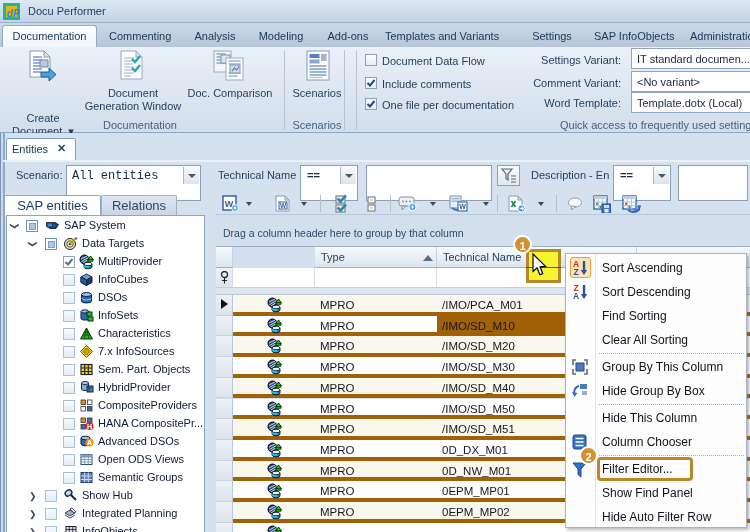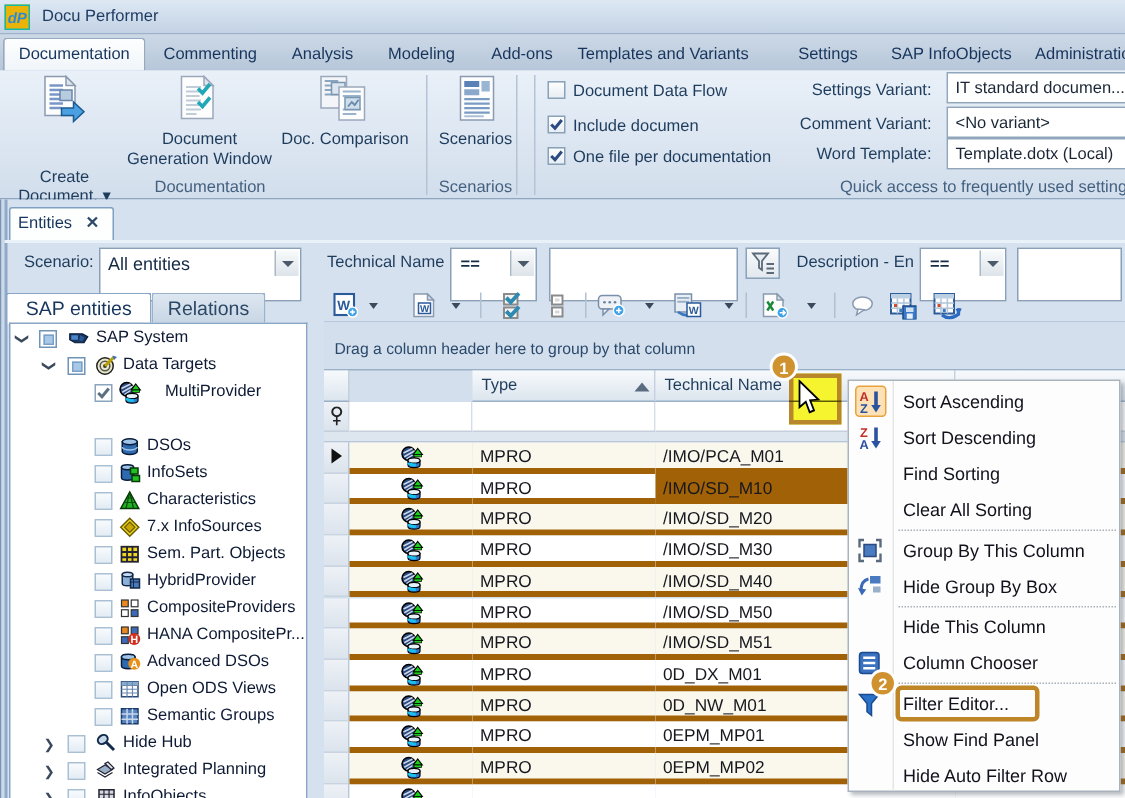--- a/index.html
+++ b/index.html
@@ -1,35 +1,35 @@
 <!DOCTYPE html>
 <html><head><meta charset="utf-8">
 <style>
 *{margin:0;padding:0;box-sizing:border-box;}
 html,body{width:750px;height:532px;overflow:hidden;}
 body{font-family:"Liberation Sans",sans-serif;position:relative;background:#d4e0ee;}
 .abs{position:absolute;}
 #titlebar{left:0;top:0;width:750px;height:23px;background:linear-gradient(#dde8f4,#c3d2e4);border-bottom:1px solid #9db2c9;}
-#logo{left:3px;top:3px;width:17px;height:17px;background:#eab308;border:1px solid #14b8a6;}
+#logo{left:3px;top:3px;width:17px;height:17px;background:#eab308;border:3px solid #14b8a6;}
 #ttext{left:28px;top:5px;font-size:11px;color:#1e3c64;}
 #tabrow{left:0;top:23px;width:750px;height:24px;background:linear-gradient(#ccd8e6,#b6c7d9);}
 .rtab{position:absolute;top:30px;height:17px;font-size:11px;color:#17355c;text-align:center;white-space:nowrap;}
 #atab{left:2px;top:25px;width:95px;height:22px;background:linear-gradient(#fdfefe,#f0f5fa);border:1px solid #96a9bf;border-bottom:none;border-radius:3px 3px 0 0;color:#17355c;font-size:11px;text-align:center;line-height:21px;}
 #ribbon{left:0;top:47px;width:750px;height:86px;background:linear-gradient(#e9f0f8,#d2deec);border-bottom:1px solid #8ea6c0;}
 .vsep{position:absolute;top:50px;height:80px;width:1px;background:#b4c4d6;}
 .bigbtn{position:absolute;font-size:11px;color:#1e3c5c;text-align:center;line-height:13px;white-space:nowrap;}
 .glabel{position:absolute;top:119px;font-size:11px;color:#44617f;text-align:center;white-space:nowrap;}
 .cbrow{position:absolute;font-size:11px;color:#1e3c5c;white-space:nowrap;}
 .cbox{position:absolute;width:12px;height:12px;border:1px solid #8aa2b8;background:linear-gradient(#fdfdfd,#e8eef4);}
 .rlabel{position:absolute;font-size:11px;color:#1e3c5c;text-align:right;width:95px;white-space:nowrap;}
 .rfield{position:absolute;left:631px;width:125px;height:21px;background:#fff;border:1px solid #90a6bc;font-size:11px;color:#1a2636;padding:4px 0 0 5px;white-space:nowrap;overflow:hidden;}
 #entbar{left:0;top:133px;width:750px;height:27px;background:#d5e1ef;}
 #enttab{left:6px;top:138px;width:70px;height:22px;background:#fdfefe;border:1px solid #7fa0c2;border-bottom:none;border-radius:2px 2px 0 0;}
 #content{left:0;top:160px;width:750px;height:372px;background:#d5e1ef;}
-.field{position:absolute;background:#fff;border:1px solid #8aa0b8;height:36px;top:165px;}
+.field{position:absolute;background:#fff;border:1px solid #8aa0b8;height:36px;top:165px;font-family:Liberation Mono, monospace;}
 .combobtn{position:absolute;top:1px;right:1px;width:16px;height:17px;background:linear-gradient(#f8fafb,#dde4ea);border-left:1px solid #aab8c6;}
 .carr{position:absolute;width:0;height:0;border-left:4px solid transparent;border-right:4px solid transparent;border-top:4px solid #4a5a6a;}
 .lbl{position:absolute;top:169px;font-size:11px;color:#1e3c5c;}
 .ttab{position:absolute;top:195px;height:21px;font-size:13px;color:#17355c;text-align:center;white-space:nowrap;}
 #tree{left:6px;top:215px;width:199px;height:317px;background:#fff;border:1px solid #8aa6c6;border-bottom:none;overflow:hidden;}
 .trow{position:absolute;height:18px;font-size:11px;color:#0e1a33;white-space:nowrap;}
 .tcb{position:absolute;top:3px;width:12px;height:12px;border:1px solid #8aa5bd;background:#fff;}
 .texp{position:absolute;top:5px;font-size:9px;color:#3a4a5c;}
 #grid{left:216px;top:215px;width:534px;height:317px;background:#d3dfed;}
 #gdrag{position:absolute;left:0;top:0;width:534px;height:32px;background:#d3dfed;font-size:10.5px;color:#2b4a6b;padding:12px 0 0 7px;border-bottom:1px solid #9ab0c6;}
@@ -122,21 +122,21 @@
       </g>
     </svg></div>
 
 <div class="cbox" style="left:365px;top:54px;"></div>
 <div class="cbrow" style="left:382px;top:55px;">Document Data Flow</div>
 <div class="cbox" style="left:365px;top:77px;">
     <svg width="12" height="12" viewBox="0 0 12 12" style="position:absolute;left:-1px;top:-1px;">
       <path d="M2.5 6 L5 8.5 L9.5 3" stroke="#2a4a80" stroke-width="2" fill="none"></path>
     </svg>
   </div>
-<div class="cbrow" style="left:382px;top:78px;">Include documen</div>
+<div class="cbrow" style="left:382px;top:78px;">Include comments</div>
 <div class="cbox" style="left:365px;top:98px;">
     <svg width="12" height="12" viewBox="0 0 12 12" style="position:absolute;left:-1px;top:-1px;">
       <path d="M2.5 6 L5 8.5 L9.5 3" stroke="#2a4a80" stroke-width="2" fill="none"></path>
     </svg>
   </div>
 <div class="cbrow" style="left:382px;top:99px;">One file per documentation</div>
 <div class="rlabel" style="left:526px;top:54px;">Settings Variant:</div>
 <div class="rlabel" style="left:526px;top:77px;">Comment Variant:</div>
 <div class="rlabel" style="left:526px;top:97px;">Word Template:</div>
 <div class="rfield" style="top:48px;">IT standard documen...</div>
@@ -304,21 +304,31 @@
       </span>
       <span class="abs" style="left:72px;top:1px;width:15px;height:15px;"><svg width="16" height="16" viewBox="0 0 16 16">
           <circle cx="5.5" cy="5.5" r="4.5" fill="#2a4a80" stroke="#000" stroke-width="1"></circle>
           <path d="M2 5 l6 -3 M2.5 7.5 l7 -4 M4 9 l6 -4" stroke="#cdd8ea" stroke-width="1" fill="none"></path>
           <path d="M11.5 2 l3 4 h-6 z" fill="#19d119" stroke="#000" stroke-width="0.8"></path>
           <rect x="9" y="6" width="5" height="1.6" fill="#19d119" stroke="#000" stroke-width="0.5"></rect>
           <path d="M5 10 h8 v3 a4 1.8 0 0 1 -8 0 z" fill="#2e7ad1" stroke="#000" stroke-width="0.8"></path>
           <ellipse cx="9" cy="10" rx="4" ry="1.8" fill="#e8f2fc" stroke="#000" stroke-width="0.8"></ellipse>
           <path d="M5.2 11.5 a4 1.8 0 0 0 5 1.4" stroke="#18c0f0" stroke-width="2" fill="none"></path>
         </svg></span>
-      <span class="abs" style="left:91px;top:2px;margin-left:12px;">MultiProvider</span>
+      <span class="abs" style="left:91px;top:2px;">MultiProvider</span>
+    </div>
+<div class="trow" style="left:0;top:55px;width:199px;">
+      <span class="tcb" style="left:56px;background:linear-gradient(#f8fbfd,#e3ecf4);border-color:#a9c0d4;"></span>
+      <span class="abs" style="left:72px;top:1px;width:15px;height:15px;"><svg width="15" height="15" viewBox="0 0 15 15">
+          <path d="M7.5 2 L13 5 L7.5 8 L2 5 Z" fill="#7a9cc8" stroke="#12294a" stroke-width="1"></path>
+          <path d="M2 5 L7.5 8 L7.5 13.5 L2 10.5 Z" fill="#2a5essa" stroke="#12294a" stroke-width="1"></path>
+          <path d="M2 5 L7.5 8 L7.5 13.5 L2 10.5 Z" fill="#2a5e9a" stroke="#12294a" stroke-width="1"></path>
+          <path d="M13 5 L7.5 8 L7.5 13.5 L13 10.5 Z" fill="#16386a" stroke="#12294a" stroke-width="1"></path>
+        </svg></span>
+      <span class="abs" style="left:91px;top:2px;">InfoCubes</span>
     </div>
 <div class="trow" style="left:0;top:73px;width:199px;">
       <span class="tcb" style="left:56px;background:linear-gradient(#f8fbfd,#e3ecf4);border-color:#a9c0d4;"></span>
       <span class="abs" style="left:72px;top:1px;width:15px;height:15px;"><svg width="15" height="15" viewBox="0 0 15 15">
           <path d="M2.5 4.5 h10 v6.5 a5 2 0 0 1 -10 0 z" fill="#2e6ab0" stroke="#0a1c3a" stroke-width="1"></path>
           <ellipse cx="7.5" cy="4.5" rx="5" ry="2" fill="#9ec4e8" stroke="#0a1c3a" stroke-width="1"></ellipse>
           <path d="M2.5 8 a5 2 0 0 0 10 0" stroke="#9ec4e8" stroke-width="1" fill="none"></path>
         </svg></span>
       <span class="abs" style="left:91px;top:2px;">DSOs</span>
     </div>
@@ -414,21 +424,21 @@
         </svg></span>
       <span class="abs" style="left:91px;top:2px;">Semantic Groups</span>
     </div>
 <div class="trow" style="left:0;top:271px;width:199px;">
       <span class="texp" style="left:22px;top:4px;">❯</span>
       <span class="tcb" style="left:38px;background:linear-gradient(#f8fbfd,#e3ecf4);border-color:#a9c0d4;"></span>
       <span class="abs" style="left:56px;top:1px;width:15px;height:15px;"><svg width="15" height="15" viewBox="0 0 15 15">
           <ellipse cx="5.5" cy="5" rx="3.5" ry="2.8" transform="rotate(-35 5.5 5)" fill="#c8d8e8" stroke="#12294a" stroke-width="1.4"></ellipse>
           <path d="M8 7 L13 12" stroke="#12294a" stroke-width="2"></path>
         </svg></span>
-      <span class="abs" style="left:75px;top:2px;">Hide Hub</span>
+      <span class="abs" style="left:75px;top:2px;">Show Hub</span>
     </div>
 <div class="trow" style="left:0;top:289px;width:199px;">
       <span class="texp" style="left:22px;top:4px;">❯</span>
       <span class="tcb" style="left:38px;background:linear-gradient(#f8fbfd,#e3ecf4);border-color:#a9c0d4;"></span>
       <span class="abs" style="left:56px;top:1px;width:15px;height:15px;"><svg width="15" height="15" viewBox="0 0 15 15">
           <path d="M2 7 l5-3 5 3 -5 3 z" fill="#9ab0c8" stroke="#223" stroke-width="0.8"></path>
           <path d="M2 9 l5 3 5 -3" fill="none" stroke="#223" stroke-width="0.8"></path>
           <path d="M9 2 l4 4 -2 1 -4 -4 z" fill="#e8e8f0" stroke="#223" stroke-width="0.8"></path>
         </svg></span>
       <span class="abs" style="left:75px;top:2px;">Integrated Planning</span>

